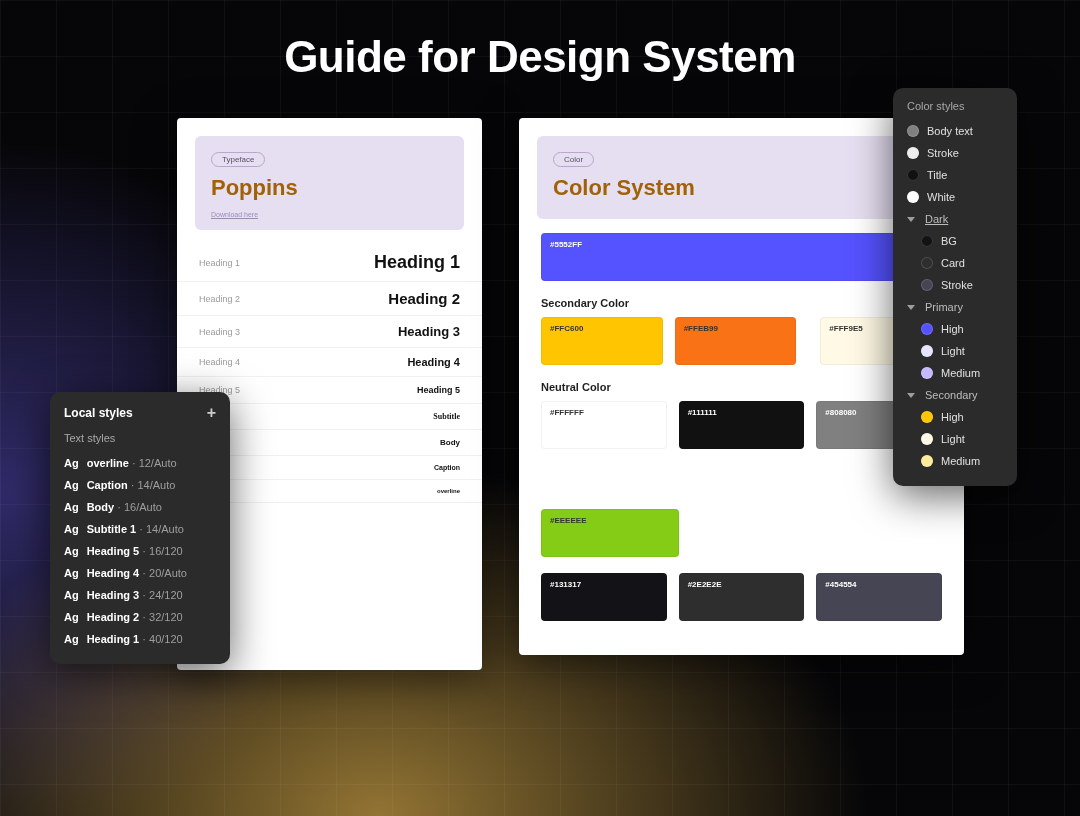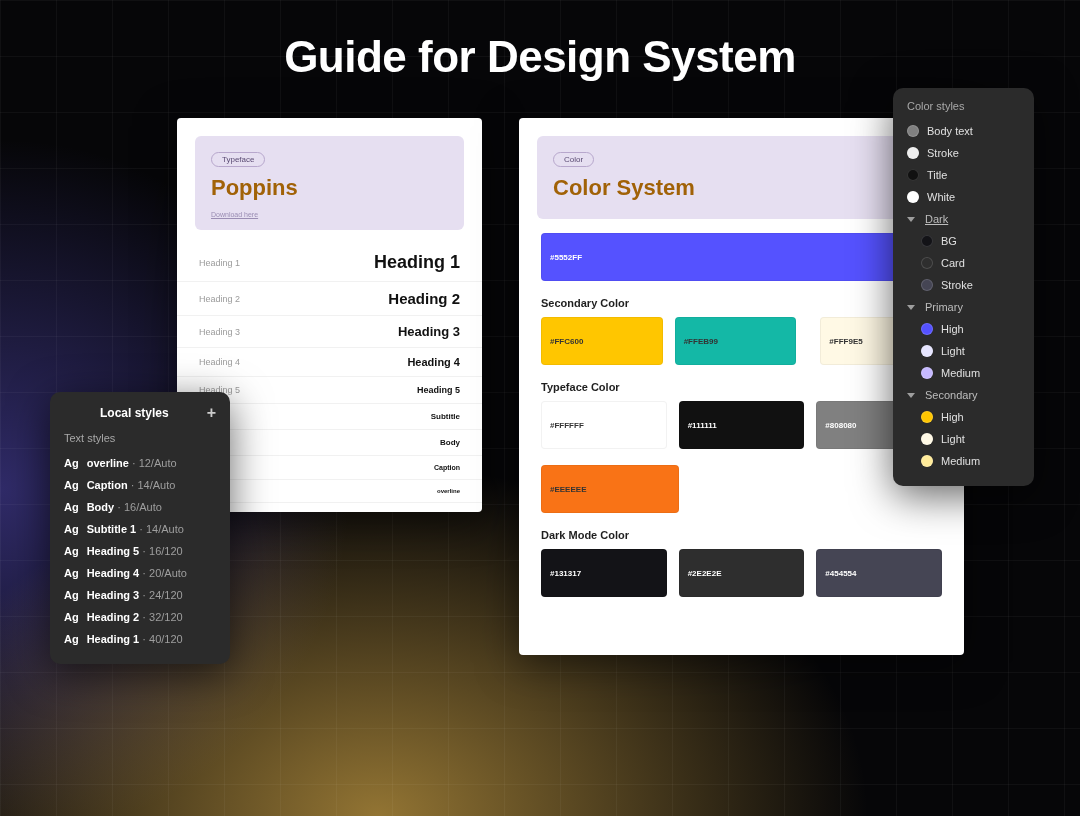--- a/index.html
+++ b/index.html
@@ -92,42 +92,42 @@
   .swatch-row {
     display: flex;
     gap: 12px;
     margin: 0 22px 16px 22px;
   }
   .swatch {
     flex: 1;
     height: 48px;
     border-radius: 4px;
     display: flex;
-    align-items: center;
+    align-items: flex-start;
     padding: 6px 8px;
     font-size: 8px;
     font-weight: 600;
     border: 1px solid rgba(0,0,0,0.05);
   }
   .swatch.light-label { color: #fff; }
   .swatch.dark-label { color: #333; }
 
   
   .float {
     position: absolute;
     background: #2b2b2b;
     border-radius: 10px;
     box-shadow: 0 10px 40px rgba(0,0,0,0.6);
     color: #e6e6e6;
     font-size: 12px;
     padding: 12px 14px 14px 14px;
   }
   .float .header-row {
     display: flex; justify-content: space-between; align-items: center;
-    font-size: 12px; font-weight: 600; color: #fff; margin-bottom: 10px; margin-left: 36px;
+    font-size: 12px; font-weight: 600; color: #fff; margin-bottom: 10px;
   }
   .plus { font-size: 16px; color: #ccc; cursor: pointer; }
   .float .group-label { font-size: 11px; color: #a8a8a8; margin: 6px 0 8px 0; }
   .style-item {
     display: flex; align-items: center; gap: 8px;
     padding: 5px 0;
     font-size: 11px;
     color: #e0e0e0;
   }
   .ag { font-weight: 700; color: #fff; }
@@ -147,21 +147,21 @@
   .nested { padding-left: 14px; }
 </style>
 </head>
 <body>
 
 <div class="bg-glow"></div>
 <div class="grid-overlay"></div>
 
 <div class="title">Guide for Design System</div>
 
-<div class="panel" style="left:177px; top:118px; width:305px; height:394px;">
+<div class="panel" style="left:177px; top:118px; width:305px; height:552px;">
   <div class="panel-header">
     <span class="pill">Typeface</span>
     <div class="panel-title">Poppins</div>
     <a class="panel-sublink">Download here</a>
   </div>
   <div id="type-rows">
       <div class="type-row">
         <span class="type-label">Heading 1</span>
         <span class="type-sample" style="font-size: 18px;">Heading 1</span>
       </div>
@@ -176,21 +176,21 @@
       <div class="type-row">
         <span class="type-label">Heading 4</span>
         <span class="type-sample" style="font-size: 11px;">Heading 4</span>
       </div>
       <div class="type-row">
         <span class="type-label">Heading 5</span>
         <span class="type-sample" style="font-size: 9px;">Heading 5</span>
       </div>
       <div class="type-row">
         <span class="type-label"></span>
-        <span class="type-sample" style="font-size: 8px;">Subtitle</span>
+        <span class="type-sample" style="font-size: 8px; font-family: Liberation Serif, serif;">Subtitle</span>
       </div>
       <div class="type-row">
         <span class="type-label"></span>
         <span class="type-sample" style="font-size: 8px;">Body</span>
       </div>
       <div class="type-row">
         <span class="type-label"></span>
         <span class="type-sample" style="font-size: 7px;">Caption</span>
       </div>
       <div class="type-row">
@@ -209,47 +209,46 @@
       <div class="swatch-row">
         <div class="swatch light-label" style="background: rgb(85, 82, 255);">
           <span>#5552FF</span>
         </div>
       </div>
       <div class="section-heading">Secondary Color</div>
       <div class="swatch-row">
         <div class="swatch dark-label" style="background: rgb(255, 198, 0);">
           <span>#FFC600</span>
         </div>
-        <div class="swatch dark-label" style="background: #14b8a6;">
+        <div class="swatch dark-label" style="background: #f97316;">
           <span>#FFEB99</span>
         </div>
         <div class="swatch dark-label" style="background: rgb(255, 249, 229); margin-left: 12px;">
           <span>#FFF9E5</span>
         </div>
       </div>
-      <div class="section-heading">Typeface Color</div>
+      <div class="section-heading">Neutral Color</div>
       <div class="swatch-row">
         <div class="swatch dark-label" style="background: rgb(255, 255, 255);">
           <span>#FFFFFF</span>
         </div>
         <div class="swatch light-label" style="background: rgb(17, 17, 17);">
           <span>#111111</span>
         </div>
         <div class="swatch light-label" style="background: rgb(128, 128, 128);">
           <span>#808080</span>
         </div>
       </div>
       <div class="swatch-row">
-        <div class="swatch dark-label" style="background: #f97316;">
+        <div class="swatch dark-label" style="background: #84cc16; margin-top: 44px;">
           <span>#EEEEEE</span>
         </div>
         <div style="flex: 1 1 0%;"></div>
         <div style="flex: 1 1 0%;"></div>
       </div>
-      <div class="section-heading">Dark Mode Color</div>
       <div class="swatch-row">
         <div class="swatch light-label" style="background: rgb(19, 19, 23);">
           <span>#131317</span>
         </div>
         <div class="swatch light-label" style="background: rgb(46, 46, 46);">
           <span>#2E2E2E</span>
         </div>
         <div class="swatch light-label" style="background: rgb(69, 69, 84);">
           <span>#454554</span>
         </div>
@@ -296,21 +295,21 @@
         <span class="ag">Ag</span>
         <span><span style="font-weight: 600; color: rgb(255, 255, 255);">Heading 2</span><span class="meta"> · 32/120</span></span>
       </div>
       <div class="style-item">
         <span class="ag">Ag</span>
         <span><span style="font-weight: 600; color: rgb(255, 255, 255);">Heading 1</span><span class="meta"> · 40/120</span></span>
       </div>
     </div>
 </div>
 
-<div class="float" style="left:893px; top:88px; width:141px;">
+<div class="float" style="left:893px; top:88px; width:124px;">
   <div class="group-label" style="margin-top:0;">Color styles</div>
   <div id="color-style-flat">
       <div class="style-item">
         <span class="swatch-dot" style="background: rgb(128, 128, 128); box-shadow: rgba(255, 255, 255, 0.15) 0px 0px 0px 1px inset;"></span>
         <span>Body text</span>
       </div>
       <div class="style-item">
         <span class="swatch-dot" style="background: rgb(238, 238, 238); box-shadow: rgba(255, 255, 255, 0.15) 0px 0px 0px 1px inset;"></span>
         <span>Stroke</span>
       </div>

